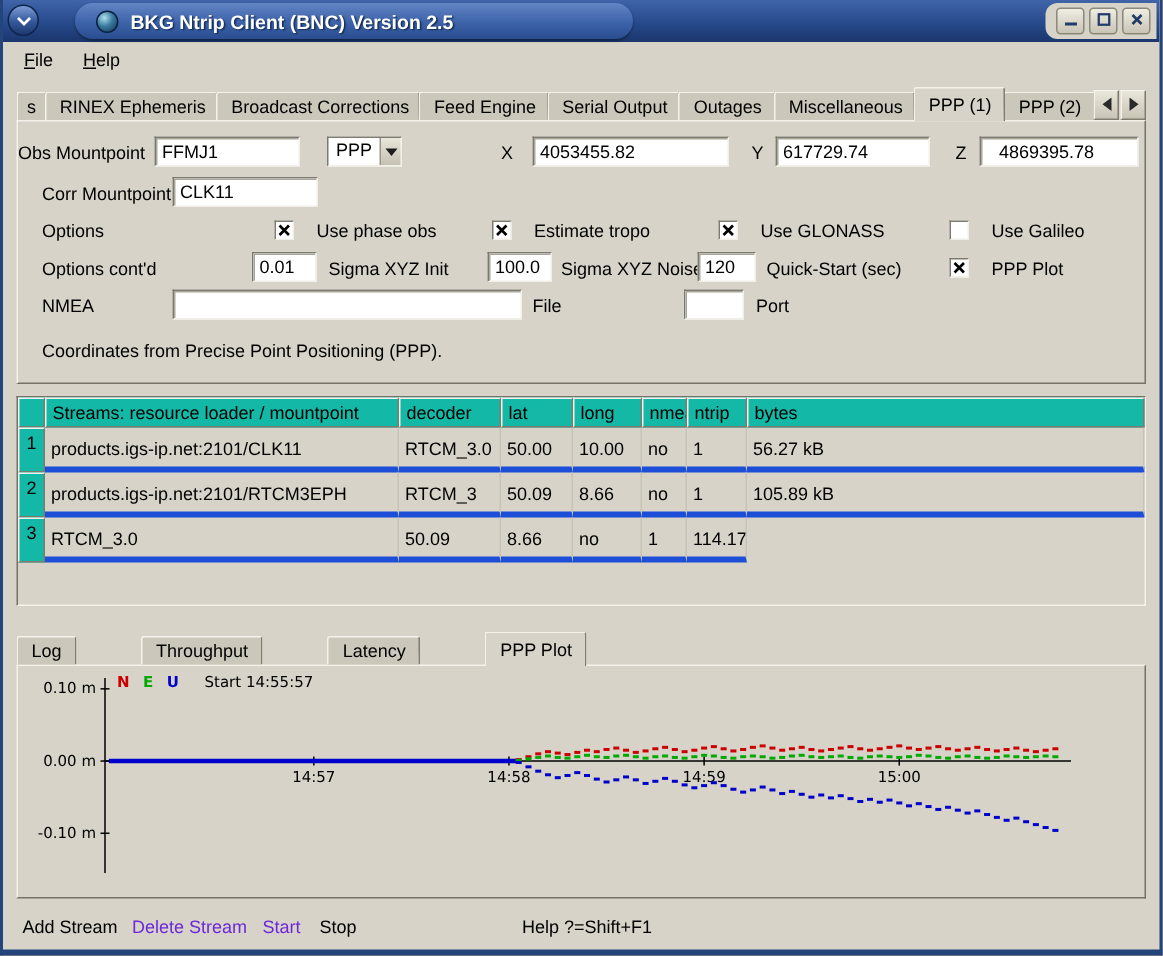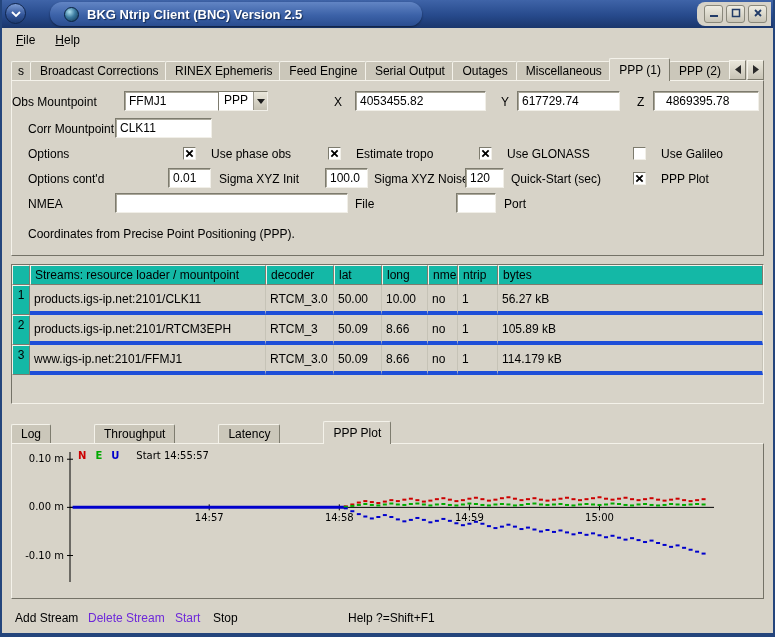--- a/index.html
+++ b/index.html
@@ -129,22 +129,22 @@
 
   <div class="menubar">
     <span class="menu-item">File</span>
     <span class="menu-item">Help</span>
   </div>
 
   <div class="content">
 
     <div class="tabbar">
       <div class="tab partial">s</div>
+      <div class="tab">RINEX Ephemeris</div>
       <div class="tab">Broadcast Corrections</div>
-      <div class="tab">RINEX Ephemeris</div>
       <div class="tab">Feed Engine</div>
       <div class="tab">Serial Output</div>
       <div class="tab">Outages</div>
       <div class="tab">Miscellaneous</div>
       <div class="tab active">PPP (1)</div>
       <div class="tab">PPP (2)</div>
       <div class="tab-scroll">
         <div class="scroll-btn">
           <span><svg width="8" height="9">
                 <path d="M7 0 L1 4.5 L7 9 Z" fill="#2a2a2a"></path>
@@ -153,21 +153,21 @@
         <div class="scroll-btn">
           <span><svg width="8" height="9">
                 <path d="M1 0 L7 4.5 L1 9 Z" fill="#2a2a2a"></path>
               </svg></span>
         </div>
       </div>
     </div>
 
     <div class="panel">
       <span class="lbl" style="left:0;top:14px">Obs Mountpoint</span>
-      <input class="fld" style="left: 112px; top: 10px; width: 97px;" value="FFMJ1">
+      <input class="fld" style="left: 91px; top: 10px; width: 97px;" value="FFMJ1">
       <div class="combo" style="left:206px;top:10px;width:50px">
         <span class="val">PPP</span>
         <span class="arrow-box">
             <span class="arrow"></span>
           </span>
       </div>
       <span class="lbl" style="left:322px;top:14px">X</span>
       <input class="fld" style="left: 343px; top: 10px; width: 131px;" value="4053455.82">
       <span class="lbl" style="left:489px;top:14px">Y</span>
       <input class="fld" style="left: 505px; top: 10px; width: 103px;" value="617729.74">
@@ -244,21 +244,20 @@
       <div class="th center">2</div>
       <div class="td">products.igs-ip.net:2101/RTCM3EPH</div>
       <div class="td">RTCM_3</div>
       <div class="td">50.09</div>
       <div class="td">8.66</div>
       <div class="td">no</div>
       <div class="td">1</div>
       <div class="td">105.89 kB</div>
 
       <div class="th center">3</div>
-      <div class="td">www.igs-ip.net:2101/FFMJ1</div>
       <div class="td">RTCM_3.0</div>
       <div class="td">50.09</div>
       <div class="td">8.66</div>
       <div class="td">no</div>
       <div class="td">1</div>
       <div class="td">114.179 kB</div>
 
       <div class="table-filler"></div>
     </div>
 

